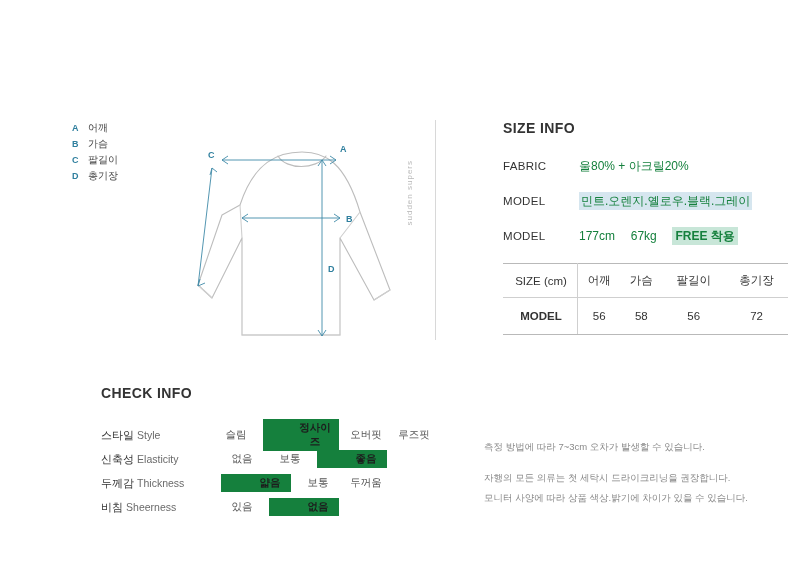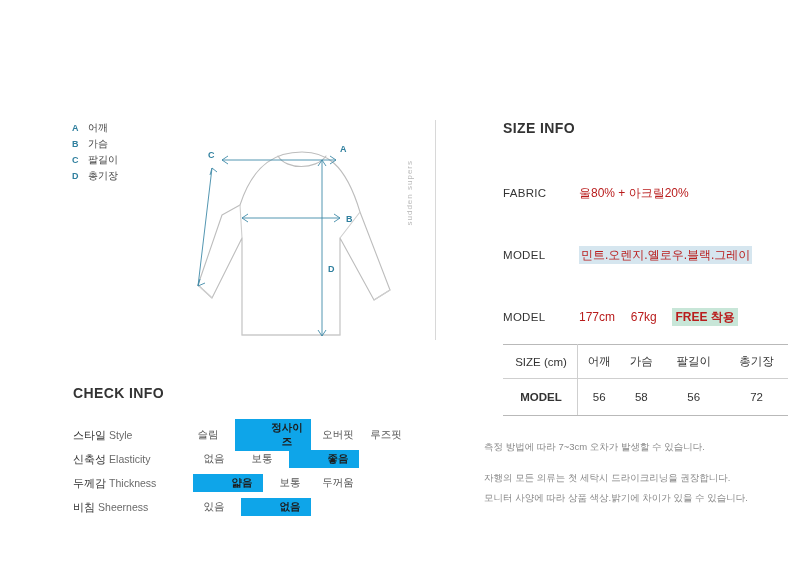--- a/index.html
+++ b/index.html
@@ -94,22 +94,21 @@
     margin-bottom: 18px;
   }
   .info-label {
     width: 76px;
     font-size: 11.5px;
     color: #333;
     letter-spacing: .3px;
   }
   .info-value {
     font-size: 12px;
-    color: #b91c1c;
-    margin-top: 27px;
+    color: #15803d;
   }
   .hl-blue {
     background: #d6e6ef;
     padding: 2px 2px;
   }
   .hl-green {
     background: #c8e6d8;
     padding: 2px 3px;
     font-weight: bold;
   }
@@ -140,21 +139,21 @@
   }
   .size-table tbody td {
     border-bottom: 1px solid #b9b9b9;
     padding: 12px 0;
   }
   .size-table td.first { font-weight: bold; }
 
   
   .checkinfo {
     position: absolute;
-    left: 73px;
+    left: 101px;
     top: 385px;
     width: 340px;
   }
   .checkinfo h2 {
     margin: 0 0 24px 0;
     font-size: 14px;
     font-weight: bold;
     letter-spacing: .4px;
     color: #333;
   }
@@ -172,21 +171,21 @@
   .check-name .en { color: #6a6a6a; font-size: 10.5px; }
   .opt {
     font-size: 10.5px;
     color: #555;
     text-align: center;
     padding: 2px 4px;
     margin-right: 6px;
     min-width: 34px;
   }
   .opt.sel {
-    background: #0ea5e9;
+    background: #15803d;
     color: #1d1d1d;
     font-weight: bold;
     padding-left: 32px;
   }
 
   
   .notes {
     position: absolute;
     left: 484px;
     top: 440px;

